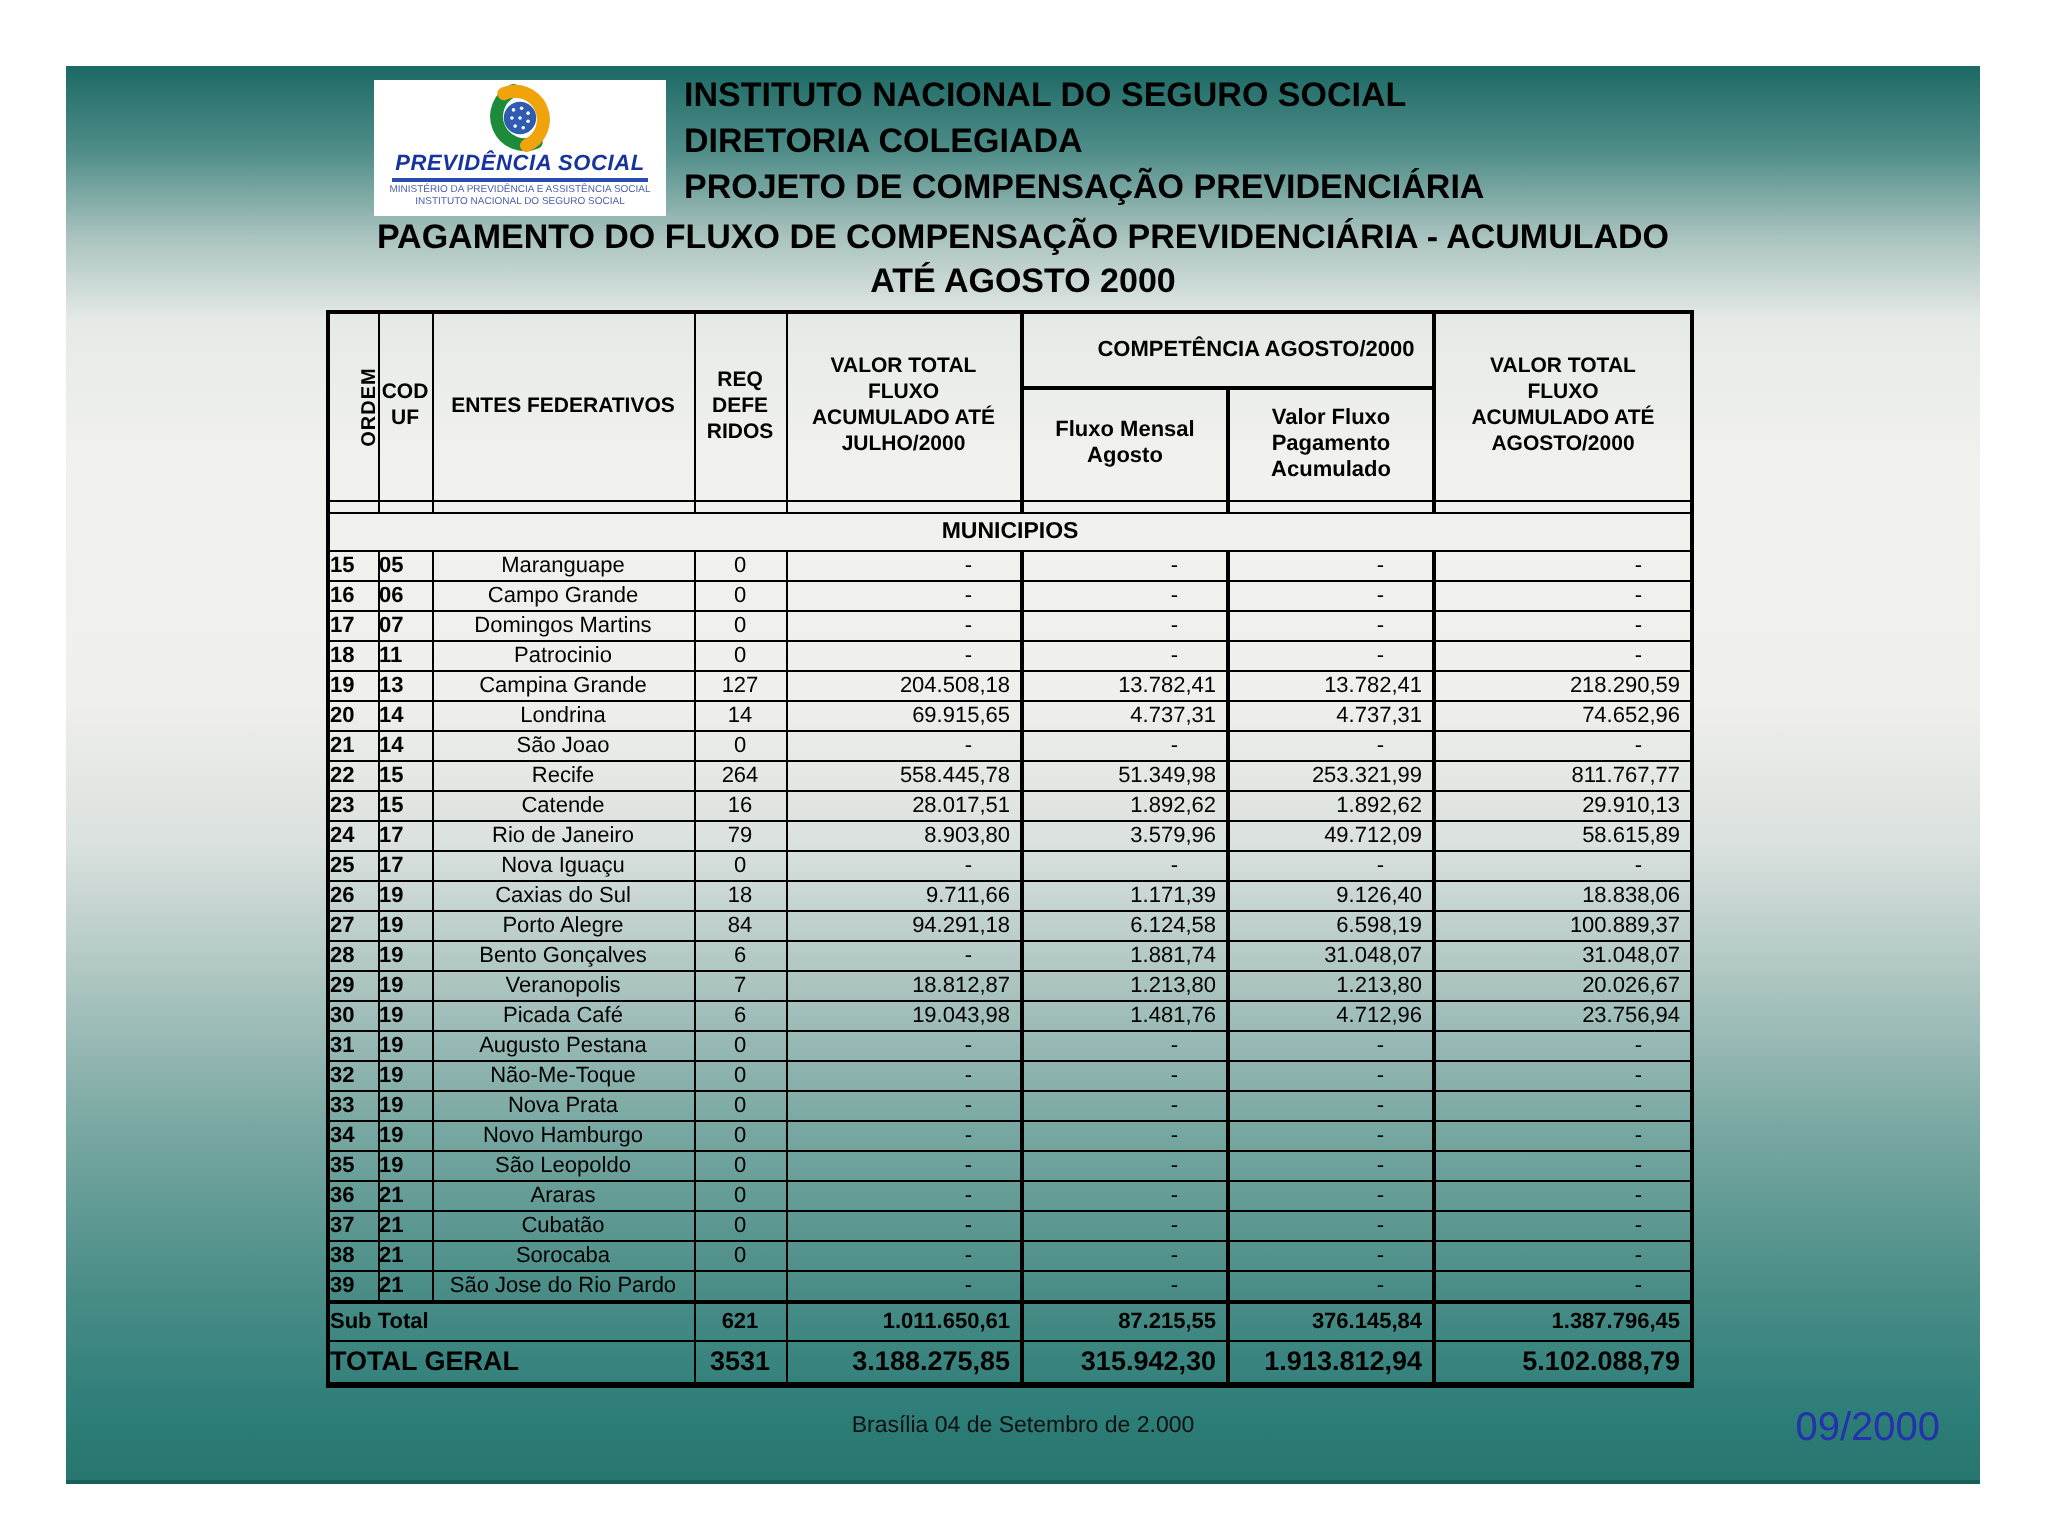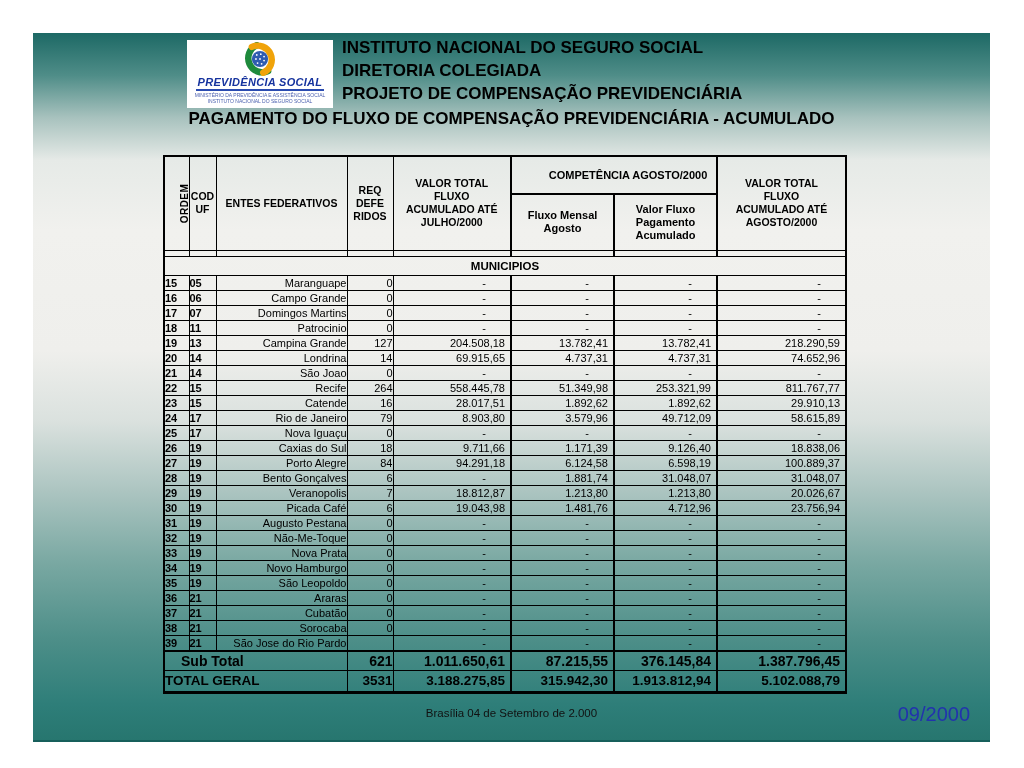--- a/index.html
+++ b/index.html
@@ -56,25 +56,25 @@
   th.th-ordem span { display:inline-block; transform:rotate(-90deg); font-size:10px; letter-spacing:0.5px; white-space:nowrap; }
   th.th-competencia { border-bottom:2px solid #000; font-size:11px;padding-left:28px; }
   th.th-sub { font-size:11px; }
   .g-l { border-left:2px solid #000 !important; }
   tr.spacer-row td { height:5px; }
   tr.section-row td {
     height:18px; font-weight:bold; font-size:11.5px; text-align:center;margin-left:11px;
   }
   tbody td { height:14px; font-size:11px; line-height:14px; }
   .c-ordem, .c-cod { font-weight:bold; text-align:left; }
-  .c-entes, .c-req { text-align:right;margin-top:43px; }
+  .c-entes, .c-req { text-align:center;margin-top:43px; }
   .c-num { text-align:right; padding-right:5px !important; }
   .c-num.dash { padding-right:24px !important; }
   tr.subtotal-row td {
-    border-top:2px solid #000; font-weight:bold; font-size:14px; height:18px;padding-left:16px;
+    border-top:2px solid #000; font-weight:bold; font-size:11px; height:18px;
   }
   tr.total-row td { font-weight:bold; font-size:13.5px; height:20px; }
   tr.subtotal-row .c-num, tr.total-row .c-num { padding-right:5px; }
   
   .slide-footer {
     position:absolute; left:0; top:674px; width:100%; text-align:center;
     color:#111; font-size:11.5px;
   }
   .page-ref {
     position:absolute; right:20px; top:670px;
@@ -110,20 +110,21 @@
   </div>
 
   <div class="org-lines">
     <div>INSTITUTO NACIONAL DO SEGURO SOCIAL</div>
     <div>DIRETORIA COLEGIADA</div>
     <div>PROJETO DE COMPENSAÇÃO PREVIDENCIÁRIA</div>
   </div>
 
   <div class="main-title">
     <div>PAGAMENTO DO FLUXO DE COMPENSAÇÃO PREVIDENCIÁRIA - ACUMULADO</div>
+    <div>ATÉ AGOSTO 2000</div>
   </div>
 
   <table class="data-table">
     <colgroup>
       <col style="width:25px">
         <col style="width:27px">
         <col style="width:131px">
         <col style="width:46px">
       <col style="width:118px">
         <col style="width:103px">

